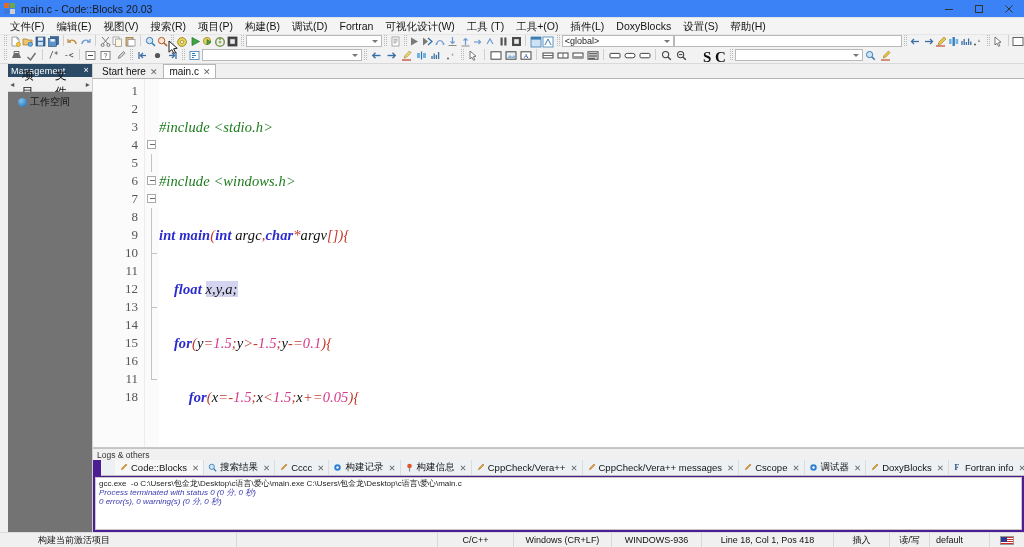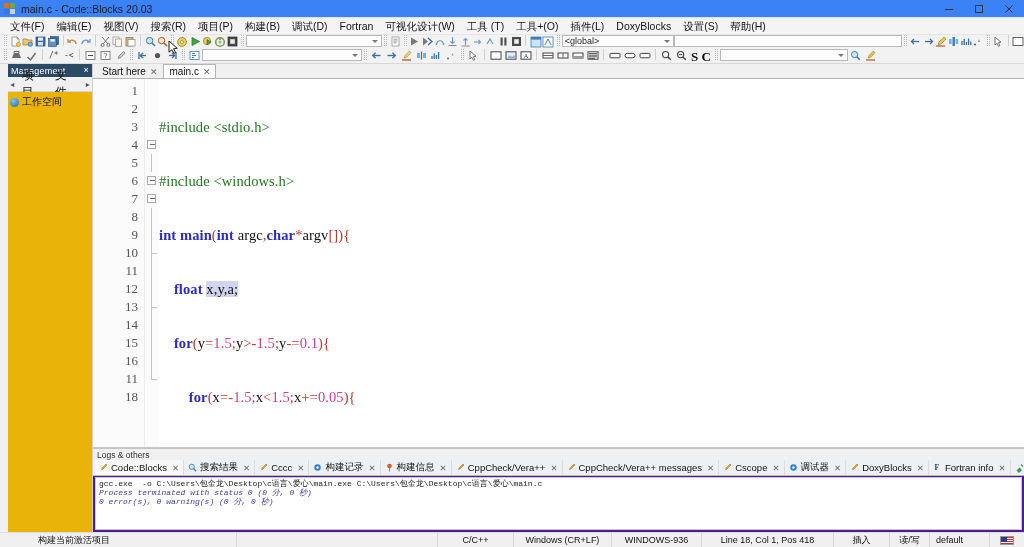--- a/index.html
+++ b/index.html
@@ -55,39 +55,39 @@
   .tgrip { width: 3px; height: 11px; border-left: 1px dotted #b8b8b8; border-right: 1px dotted #b8b8b8; margin: 0 2px; flex: 0 0 3px;}
   .combo {
     height: 12px; border: 1px solid #b9b9b9; background: #fff; display: flex;
     align-items: center; font-size: 9px; color: #222; padding: 0 2px; position: relative;
   }
   .combo .arrow { position: absolute; right: 3px; top: 4px; width: 0; height: 0;
     border-left: 3px solid transparent; border-right: 3px solid transparent; border-top: 3px solid #777; }
   .combo-global { width: 132px; }
   .combo-blank { width: 160px; }
   .combo-sc { width: 128px; }
-  .sc-text { font-family: "Liberation Serif", serif; font-weight: bold; font-size: 13px; color: #111; padding: 0 2px; }
+  .sc-text { font-family: "Liberation Serif", serif; font-weight: bold; font-size: 15px; color: #111; padding: 0 2px; margin-left: 12px; }
 
   
   .body { flex: 1 1 auto; display: flex; min-height: 0; background: #f0f0f0; }
 
   
   .sidebar { width: 85px; background: #f5f5f5; display: flex; flex-direction: column;
     border-right: 1px solid #cfcfcf; flex: 0 0 85px; margin-left: 8px; }
   .panel-head {
     height: 13px; background: #2b4a66; color: #fff; font-size: 9px; display: flex;
     align-items: center; padding: 0 3px; letter-spacing: .2px;
   }
   .panel-head .x { margin-left: auto; font-size: 9px; line-height: 1; }
   .side-tabs { height: 15px; display: flex; align-items: center; background: #f0f0f0;
     border-bottom: 1px solid #d3d3d3; }
   .side-arrow { width: 9px; text-align: center; color: #555; font-size: 8px; }
   .side-tab { font-size: 12px; color: #111; padding: 0 5px; font-family: Liberation Serif, serif; }
   .side-tab.active { font-weight: normal; }
-  .tree { padding: 3px 2px; background: #eab308; flex: 1 1 auto; }
+  .tree { padding: 3px 10px; background: #737373; flex: 1 1 auto; }
   .tree-row { display: flex; align-items: center; gap: 3px; font-size: 10px; color: #111; }
   .bluedot { width: 9px; height: 9px; border-radius: 50%; background: radial-gradient(circle at 35% 30%, #7fc2f0, #1769b0); flex: 0 0 9px; }
 
   
   .editor-area { flex: 1 1 auto; display: flex; flex-direction: column; min-width: 0; }
   .doc-tabs { height: 15px; display: flex; align-items: flex-end; background: #f0f0f0;
      border-bottom: 1px solid #b5b5b5; padding-left: 3px; }
   .doc-tab { height: 14px; display: flex; align-items: center; gap: 4px; padding: 0 5px;
      font-size: 10px; color: #111; border: 1px solid transparent; border-bottom: none; }
   .doc-tab.active { background: #fff; border-color: #b5b5b5; }
@@ -106,41 +106,41 @@
   .fold-box { position: absolute; left: 2px; top: 4px; width: 9px; height: 9px;
      border: 1px solid #a9a9a9; background: #fff; }
   .fold-box:before { content: ""; position: absolute; left: 2px; top: 3px; width: 5px; height: 1px; background: #6b6b6b; }
   .fold-line { position: absolute; left: 6px; top: 0; width: 1px; height: 18px; background: #c3c3c3; }
   .fold-tick { position: absolute; left: 6px; top: 9px; width: 6px; height: 1px; background: #c3c3c3; }
   .fold-end { position: absolute; left: 6px; top: 0; width: 1px; height: 10px; background: #c3c3c3; }
   .fold-end:after { content: ""; position: absolute; left: 0; top: 9px; width: 6px; height: 1px; background: #c3c3c3; }
 
   .code { flex: 1 1 auto; padding-top: 3px; font-family: "Liberation Serif", serif; font-size: 14.5px;
     line-height: 18px; white-space: pre; color: #111; letter-spacing: .1px; }
-  .code div { height: 18px; }
+  .code div { height: 18px; font-style: italic; }
   .k { color: #2b2bcd; font-weight: bold; }   
   .pp { color: #1d7a1d; }                    
   .num { color: #d63a8a; }                    
   .op { color: #c0392b; }                     
   .sel { background: #d4d4f0; }
 
   
   .logs { flex: 0 0 84px; background: #4c1d95; display: flex; flex-direction: column;
     border-top: 1px solid #c4c4c4; }
   .logs-head { height: 11px; background: #f0f0f0; font-size: 8.5px; color: #333;
      padding: 0 4px; display: flex; align-items: center; }
   .log-tabs { height: 16px; display: flex; align-items: center; background: #eef1f4;
-     border-bottom: 1px solid #bdbdbd; overflow: hidden; padding-left: 2px; }
+     border-bottom: 1px solid #bdbdbd; overflow: hidden; padding-left: 14px; margin-left: 8px; }
   .log-tab { height: 15px; display: flex; align-items: center; gap: 3px; padding: 0 4px;
     font-size: 9.5px; color: #111; border-right: 1px solid #dcdcdc; white-space: nowrap; }
   .log-tab.active { background: #f7f7f7; }
   .log-tab .x { color: #666; font-size: 8.5px; margin-left: 2px; }
   .log-body { flex: 1 1 auto; background: #fff; border: 1px solid #c8c8c8; margin: 1px 2px 2px 2px;
      padding: 1px 3px; overflow: hidden; }
-  .log-line { font-family: Liberation Mono, monospace; font-size: 8px; line-height: 9px; color: #222; white-space: pre; }
+  .log-line { font-family: Liberation Sans, sans-serif; font-size: 8px; line-height: 9px; color: #222; white-space: pre; }
   .log-line.italic { font-style: italic; color: #3b3bb0; }
 
   
   .statusbar { flex: 0 0 14px; background: #f0f0f0; display: flex; align-items: center;
      font-size: 9px; color: #111; border-top: 1px solid #dcdcdc; padding-left: 32px; }
   .sb-cell { padding: 0 6px; border-right: 1px solid #d8d8d8; height: 14px; display: flex; align-items: center; white-space: nowrap;}
   .sb-flex { flex: 1 1 auto; border-right: 1px solid #d8d8d8; height: 14px; }
   .flag { width: 14px; height: 9px; margin: 0 4px; background:
      repeating-linear-gradient(#cf2b2b 0 1px, #fff 1px 2px); position: relative; border: 1px solid #999;}
   .flag:before { content: ""; position: absolute; left: 0; top: 0; width: 6px; height: 5px; background: #2b3a8f; }

